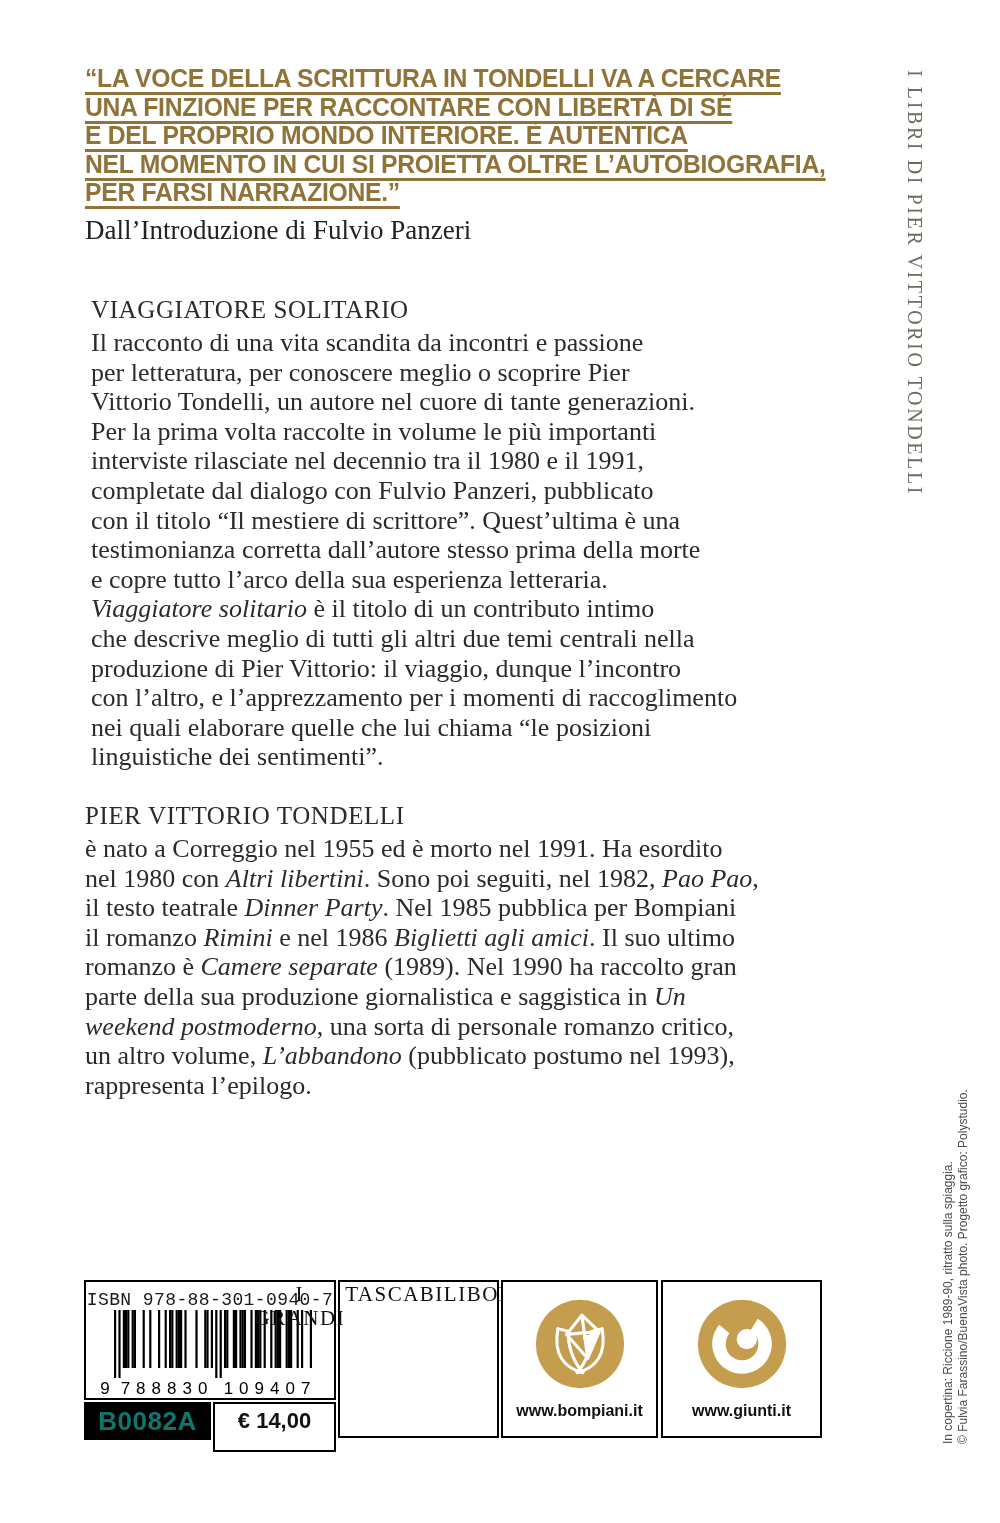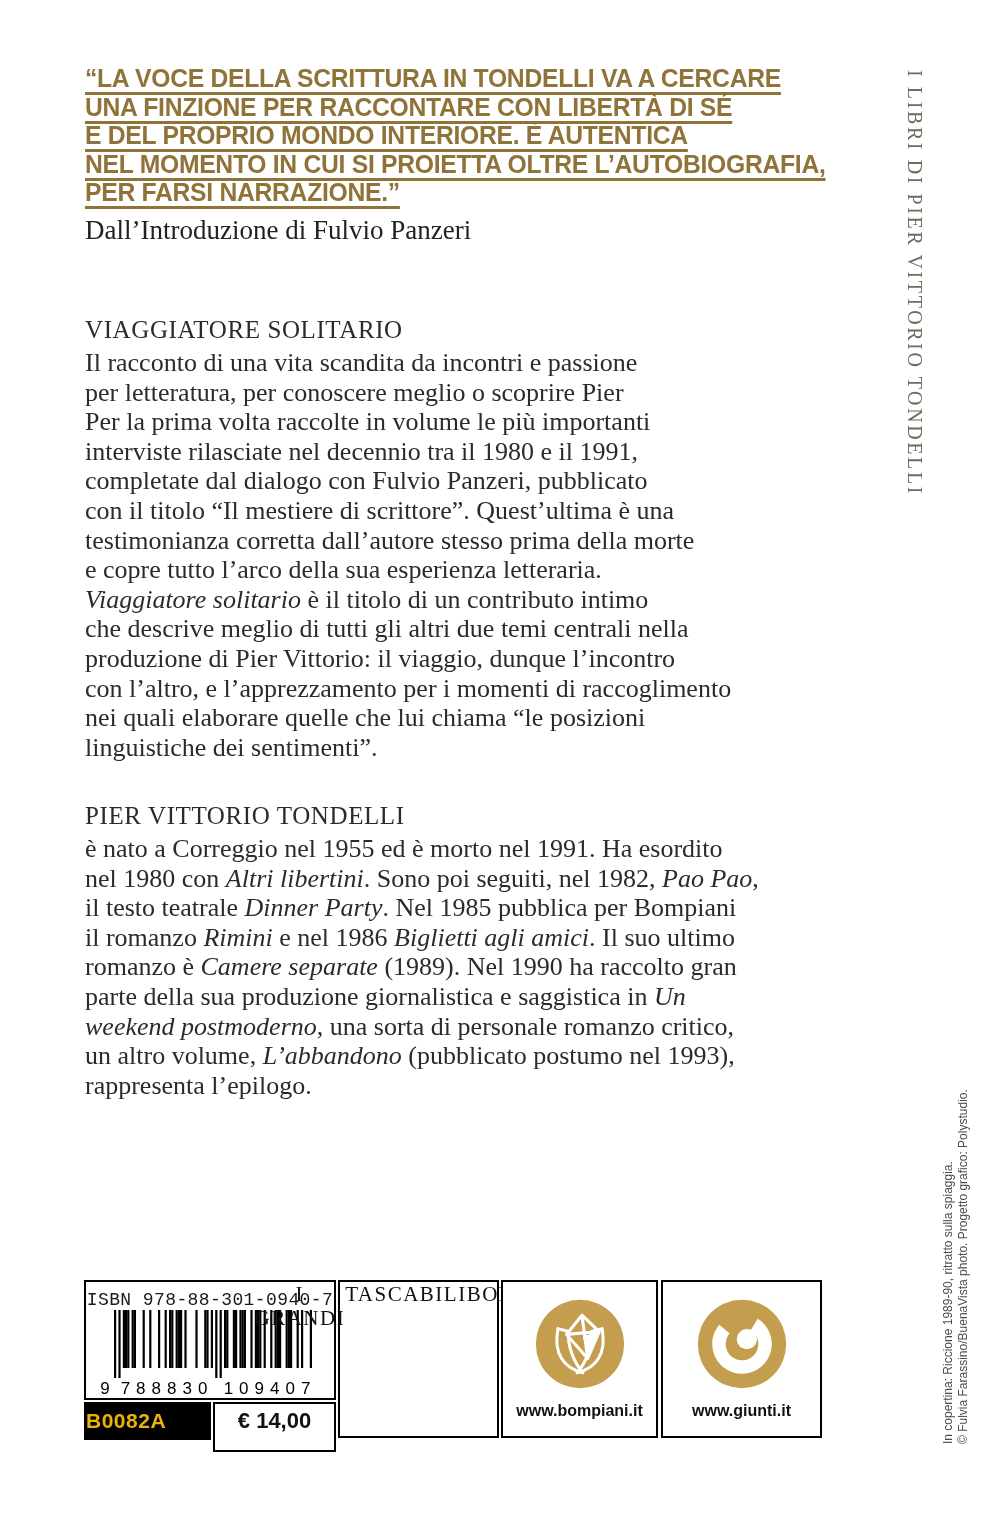--- a/index.html
+++ b/index.html
@@ -23,21 +23,21 @@
   .attribution{
     position:absolute;left:85px;top:215px;font-size:27px;color:#222;
   }
   
   .sec{position:absolute;left:85px;width:805px;}
   .sec-heading{
     font-size:25px;font-weight:normal;letter-spacing:.6px;margin:0 0 4px 0;color:#2b2b2b;
   }
   .sec .tline{font-size:26px;line-height:29.6px;}
   .sec .tline em{font-style:italic;}
-  #section1{top:316px;}
+  #section1{top:296px;margin-left:6px;}
   #section2{top:802px;}
   
   .spine{
     position:absolute;left:926px;top:70px;width:430px;height:26px;
     transform:rotate(90deg);transform-origin:0 0;
     font-size:20px;letter-spacing:2.6px;color:#706b5f;white-space:nowrap;
   }
   
   .credits{
     position:absolute;left:941px;top:1444px;width:300px;
@@ -48,22 +48,22 @@
   
   .fbox{position:absolute;box-sizing:border-box;background:#fff;border:2px solid #000;}
   #barcode-box{left:84px;top:1280px;width:252px;height:120px;text-align:center;}
   .isbn-label{
     font-family:Liberation Mono, monospace;font-size:18px;letter-spacing:.4px;
     margin-top:8px;color:#1a1a1a;
   }
   svg.bc{display:block;margin:0 auto;}
   #code-box{
     left:84px;top:1402px;width:127px;height:38px;background:#000;border:2px solid #000;
-    color:#eab308;font-family:"Liberation Sans",sans-serif;font-weight:bold;
-    font-size:21px;letter-spacing:.5px;line-height:34px;
+    color:#0f766e;font-family:"Liberation Sans",sans-serif;font-weight:bold;
+    font-size:26px;letter-spacing:.5px;text-align:center;line-height:34px;
   }
   #price-box{
     left:213px;top:1402px;width:123px;height:50px;
     font-family:"Liberation Sans",sans-serif;font-weight:bold;font-size:22px;
     text-align:center;line-height:33px;color:#111;
   }
   #imprint-box{
     left:338px;top:1280px;width:161px;height:158px;
     display:flex;justify-content:center;
     text-align:center;font-size:21px;letter-spacing:1.5px;line-height:24px;color:#111;
@@ -90,20 +90,21 @@
       <div class="tline"><span>NEL MOMENTO IN CUI SI PROIETTA OLTRE L’AUTOBIOGRAFIA,</span></div>
       <div class="tline"><span>PER FARSI NARRAZIONE.”</span></div>
     </div>
   <div class="attribution">Dall’Introduzione di Fulvio Panzeri</div>
 
   <div class="sec" id="section1">
     <h2 class="sec-heading">VIAGGIATORE SOLITARIO</h2>
     <div>
         <div class="tline"><span>Il racconto di una vita scandita da incontri e passione</span></div>
         <div class="tline"><span>per letteratura, per conoscere meglio o scoprire Pier</span></div>
+        <div class="tline"><span>Vittorio Tondelli, un autore nel cuore di tante generazioni.</span></div>
         <div class="tline"><span>Per la prima volta raccolte in volume le più importanti</span></div>
         <div class="tline"><span>interviste rilasciate nel decennio tra il 1980 e il 1991,</span></div>
         <div class="tline"><span>completate dal dialogo con Fulvio Panzeri, pubblicato</span></div>
         <div class="tline"><span>con il titolo “Il mestiere di scrittore”. Quest’ultima è una</span></div>
         <div class="tline"><span>testimonianza corretta dall’autore stesso prima della morte</span></div>
         <div class="tline"><span>e copre tutto l’arco della sua esperienza letteraria.</span></div>
         <div class="tline"><em>Viaggiatore solitario</em><span> è il titolo di un contributo intimo</span></div>
         <div class="tline"><span>che descrive meglio di tutti gli altri due temi centrali nella</span></div>
         <div class="tline"><span>produzione di Pier Vittorio: il viaggio, dunque l’incontro</span></div>
         <div class="tline"><span>con l’altro, e l’apprezzamento per i momenti di raccoglimento</span></div>

